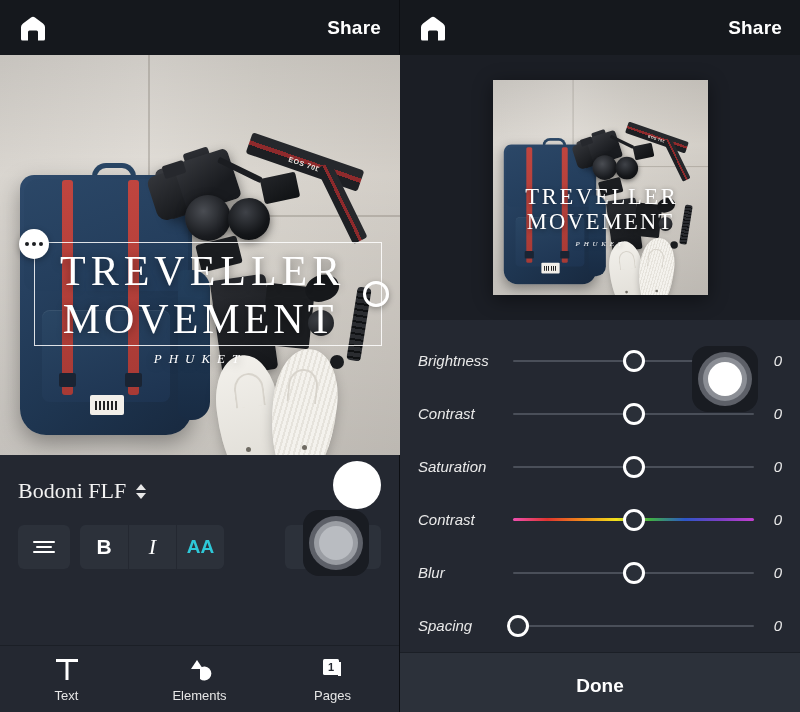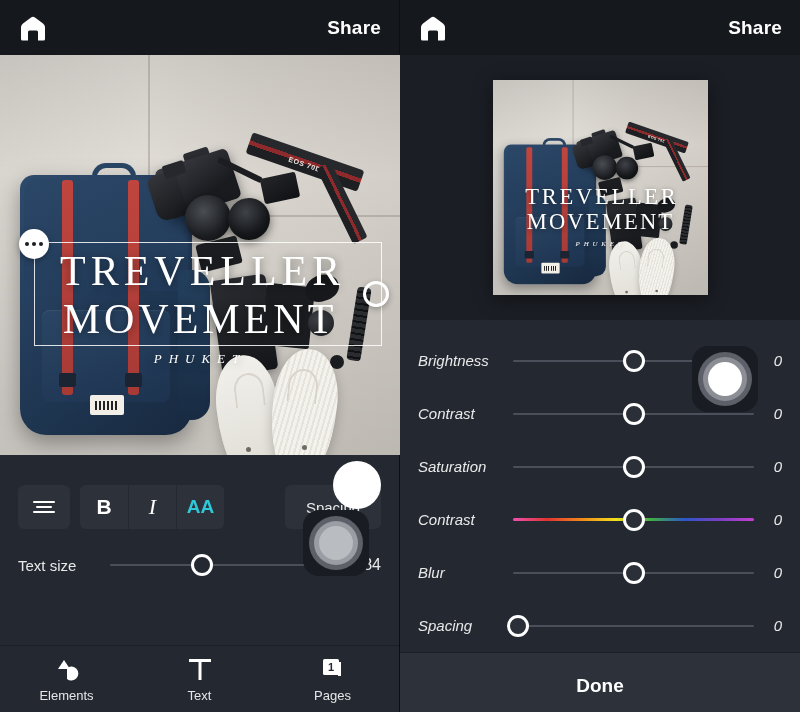--- a/index.html
+++ b/index.html
@@ -279,73 +279,72 @@
             <i></i>
             <i></i>
         </div>
         <div class="handle-ring" style="left:363px;top:226px;"></div>
       </div>
     </div>
 
     <div class="controls">
       <div class="color-swatch"></div>
 
+      <div class="font-row">
+        <span class="font-name">Bodoni FLF</span>
+        <span class="chevrons">
+          <i class="chev up"></i>
+          <i class="chev down"></i>
+        </span>
+      </div>
 
       <div class="btn-row">
         <div class="single">
           <span class="align-icn">
             <span style="width:22px"></span>
               <span style="width:16px"></span>
               <span style="width:22px"></span>
           </span>
         </div>
         <div class="seg">
           <div class="sbtn bold">B</div>
           <div class="sbtn italic">I</div>
           <div class="sbtn aa" style="color:#2ec8d8">AA</div>
         </div>
         <div class="spacing-btn">Spacing</div>
       </div>
 
-      <div class="size-row">
-        <span class="size-label">Text size</span>
-        <span class="track-wrap">
-          <span class="track"></span>
-          <span class="knob-ring" style="left:40%"></span>
-        </span>
-        <span class="size-val">84</span>
-      </div>
 
       <div class="touch grey" style="left:303px;top:55px;">
         <span class="ring1">
           <span class="ring2">
             <span class="core"></span>
           </span>
         </span>
       </div>
     </div>
 
     <div class="tabbar">
+      <div class="tab">
+        <span class="tab-ico">
+          <svg width="26" height="24" viewBox="0 0 26 24">
+              <rect x="2" y="2" width="22" height="3" fill="#fff"></rect>
+              <rect x="11.5" y="2" width="3" height="21" fill="#fff"></rect>
+            </svg>
+        </span>
+        <span class="tab-label">Text</span>
+      </div>
       <div class="tab">
         <span class="tab-ico">
           <svg width="26" height="24" viewBox="0 0 26 24">
               <path d="M10 3 L16 12 L4 12 Z" fill="#fff"></path>
               <path d="M13 11 A7 7 0 1 1 13 22 Z" fill="#fff"></path>
             </svg>
         </span>
         <span class="tab-label">Elements</span>
-      </div>
-      <div class="tab">
-        <span class="tab-ico">
-          <svg width="26" height="24" viewBox="0 0 26 24">
-              <rect x="2" y="2" width="22" height="3" fill="#fff"></rect>
-              <rect x="11.5" y="2" width="3" height="21" fill="#fff"></rect>
-            </svg>
-        </span>
-        <span class="tab-label">Text</span>
       </div>
       <div class="tab">
         <span class="tab-ico">
           <svg width="28" height="24" viewBox="0 0 28 24">
             <path d="M8 5 h14 v14 h-3 v-11 h-11 z" fill="#fff"></path>
             <rect x="4" y="2" width="16" height="16" rx="1.5" fill="#fff"></rect>
             <text x="12" y="14" font-size="11" font-family="Liberation Sans, sans-serif" font-weight="bold" fill="#242831" text-anchor="middle">1</text>
           </svg>
         </span>
         <span class="tab-label">Pages</span>

